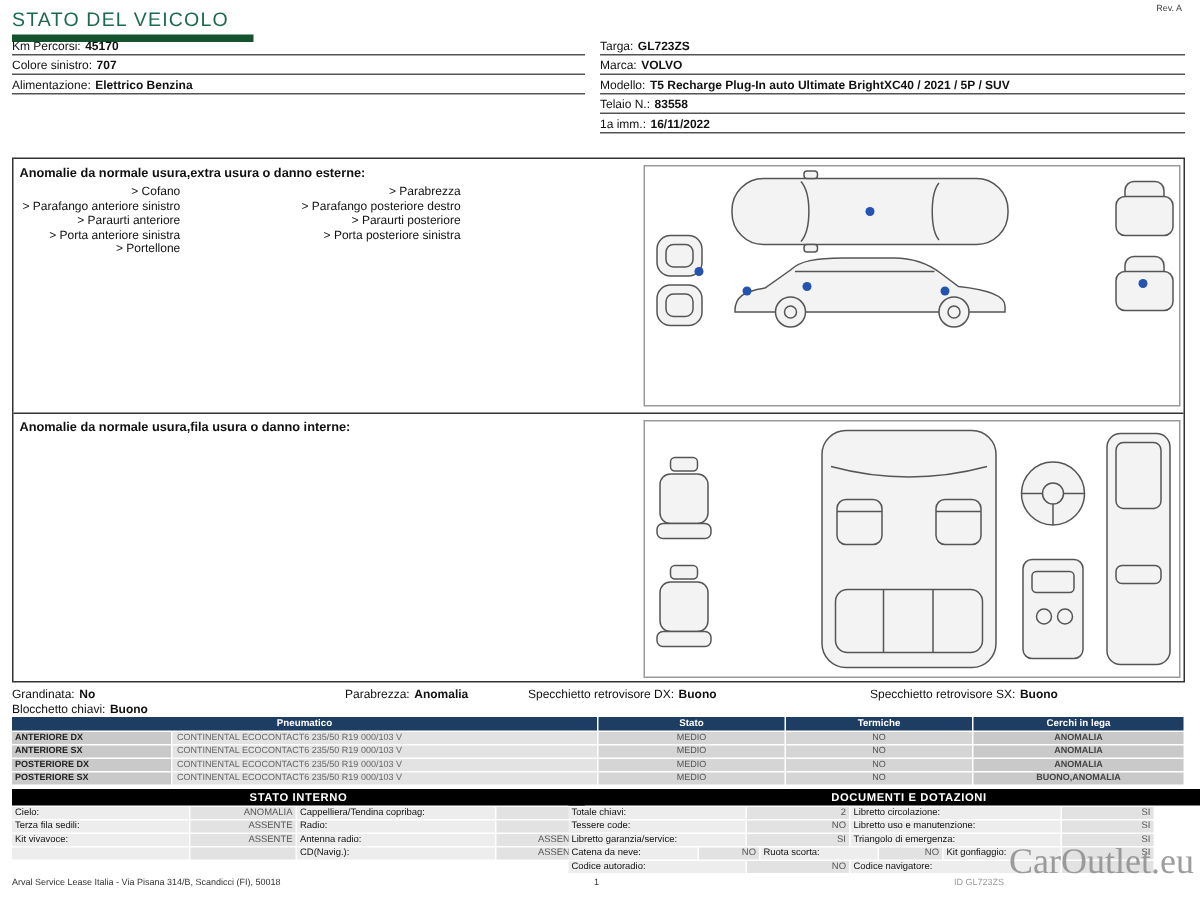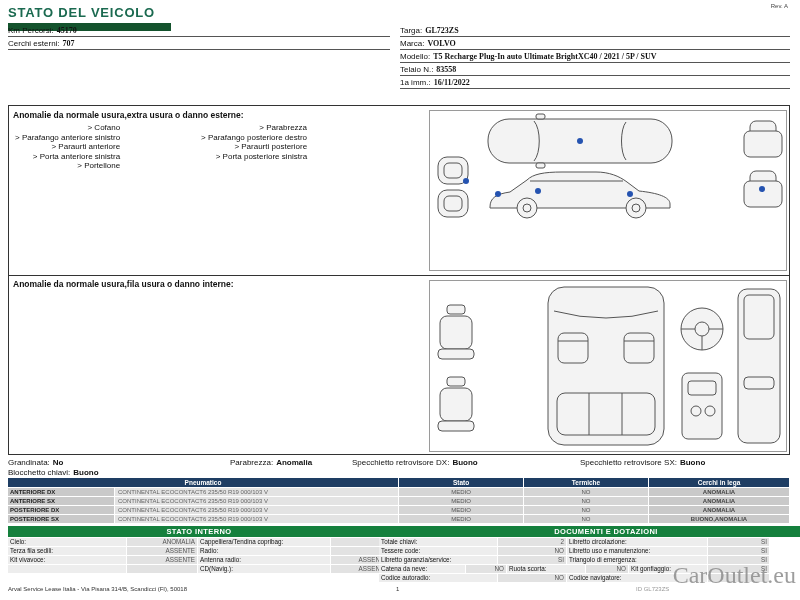--- a/index.html
+++ b/index.html
@@ -1,26 +1,26 @@
 <!DOCTYPE html>
 <html><head>
 <meta charset="utf-8">
 <style>
   * { margin:0; padding:0; box-sizing:border-box; }
   html,body { width:800px; height:600px; }
   body { font-family:"Liberation Sans", sans-serif; background:#fff; color:#111; position:relative; overflow:hidden; }
 
-  .doc-title { position:absolute; left:8px; top:5px; font-size:13px; font-weight:bold; color:#1b6a50;
-               letter-spacing:.8px; border-bottom:8px solid #14532d; padding:0 16px 3px 0; }
+  .doc-title { position:absolute; left:8px; top:5px; font-size:13px; font-weight:normal; color:#1b6a50;
+               letter-spacing:.8px; border-bottom:5px solid #14532d; padding:0 16px 3px 0; }
   .rev { position:absolute; right:12px; top:3px; font-size:6px; color:#444; }
 
   .fields-left  { position:absolute; left:8px;   top:24px; width:382px; }
   .fields-right { position:absolute; left:400px; top:24px; width:390px; }
   .field-row { border-bottom:1px solid #555; padding:2px 0 1px 0; min-height:13px; font-size:8px; }
-  .field-row .fv { font-weight:bold; margin-left:3px;font-family:Liberation Serif, serif; }
+  .field-row .fv { font-weight:bold; margin-left:3px; }
 
   .main-box { position:absolute; left:8px; top:105px; width:782px; height:350px; border:1px solid #333;text-align:right; }
   .section-title { position:absolute; font-size:8.5px; font-weight:bold; }
   .ext-title { left:4px; top:4px; }
   .int-title { left:4px; top:173px; }
   .items-col { position:absolute; font-size:8px; line-height:9.6px; }
   .colA { left:6px;   top:17px; }
   .colB { left:192px; top:17px; }
   .divider { position:absolute; left:0; top:169px; width:100%; border-top:1px solid #333; }
   .diagram { position:absolute; border:1px solid #9a9a9a; background:#fff; }
@@ -41,21 +41,21 @@
   .tt-h { background:#1e3d63; color:#fff; font-size:6.5px; font-weight:bold; text-align:center; height:9px; line-height:9px; }
   .tt-row { display:grid; grid-template-columns:106px 283px 124px 124px 140px; gap:1px; margin-top:1px; }
   .tt-pos  { background:#c9c9c9; font-size:6px; font-weight:bold; color:#222; height:8px; line-height:8px; padding-left:2px; }
   .tt-tyre { background:#e3e3e3; font-size:6px; color:#666; height:8px; line-height:8px; padding-left:3px; }
   .tt-val  { background:#d5d5d5; font-size:6px; color:#555; text-align:center; height:8px; line-height:8px; }
   .tt-cer  { background:#c9c9c9; font-size:6px; color:#444; font-weight:bold; text-align:center; height:8px; line-height:8px; }
 
   .itable { position:absolute; top:526px; }
   .t-interno { left:8px;   width:382px; }
   .t-docs    { left:379px; width:454px; }
-  .thead { background:#15803d; color:#fff; font-weight:bold; font-size:7.5px; text-align:center; height:11px; line-height:11px; letter-spacing:.4px; }
+  .thead { background:#000000; color:#fff; font-weight:bold; font-size:7.5px; text-align:center; height:11px; line-height:11px; letter-spacing:.4px; }
   .trow { display:grid; gap:1px; margin-top:1px; }
   .g4a { grid-template-columns:118px 70px 132px 59px; }
   .g4b { grid-template-columns:118px 68px 140px 61px; }
   .g6  { grid-template-columns:86px 40px 78px 42px 78px 61px; }
   .tl { background:#ededed; font-size:6.3px; color:#111; height:8px; line-height:8px; padding-left:2px; white-space:nowrap; overflow:hidden; }
   .tv { background:#e2e2e2; font-size:6.3px; color:#555; height:8px; line-height:8px; text-align:right; padding-right:2px; }
 
   .f-company { position:absolute; left:8px;  top:586px; font-size:6px; color:#333; }
   .f-page    { position:absolute; left:396px; top:586px; font-size:6px; color:#333; }
   .f-id      { position:absolute; left:636px; top:586px; font-size:6px; color:#999; }
@@ -67,21 +67,24 @@
 <div>
 
   <div class="doc-title">STATO DEL VEICOLO</div>
   <div class="rev">Rev. A</div>
 
   <div class="fields-left">
     <div class="field-row">
       <span>Km Percorsi:</span><span class="fv">45170</span>
     </div>
     <div class="field-row">
-      <span>Cerchi esterni:</span><span class="fv">707</span>
+      <span>Colore sinistro:</span><span class="fv">707</span>
+    </div>
+    <div class="field-row">
+      <span>Alimentazione:</span><span class="fv">Elettrico Benzina</span>
     </div>
   </div>
 
   <div class="fields-right">
     <div class="field-row">
       <span>Targa:</span><span class="fv">GL723ZS</span>
     </div>
     <div class="field-row">
       <span>Marca:</span><span class="fv">VOLVO</span>
     </div>

